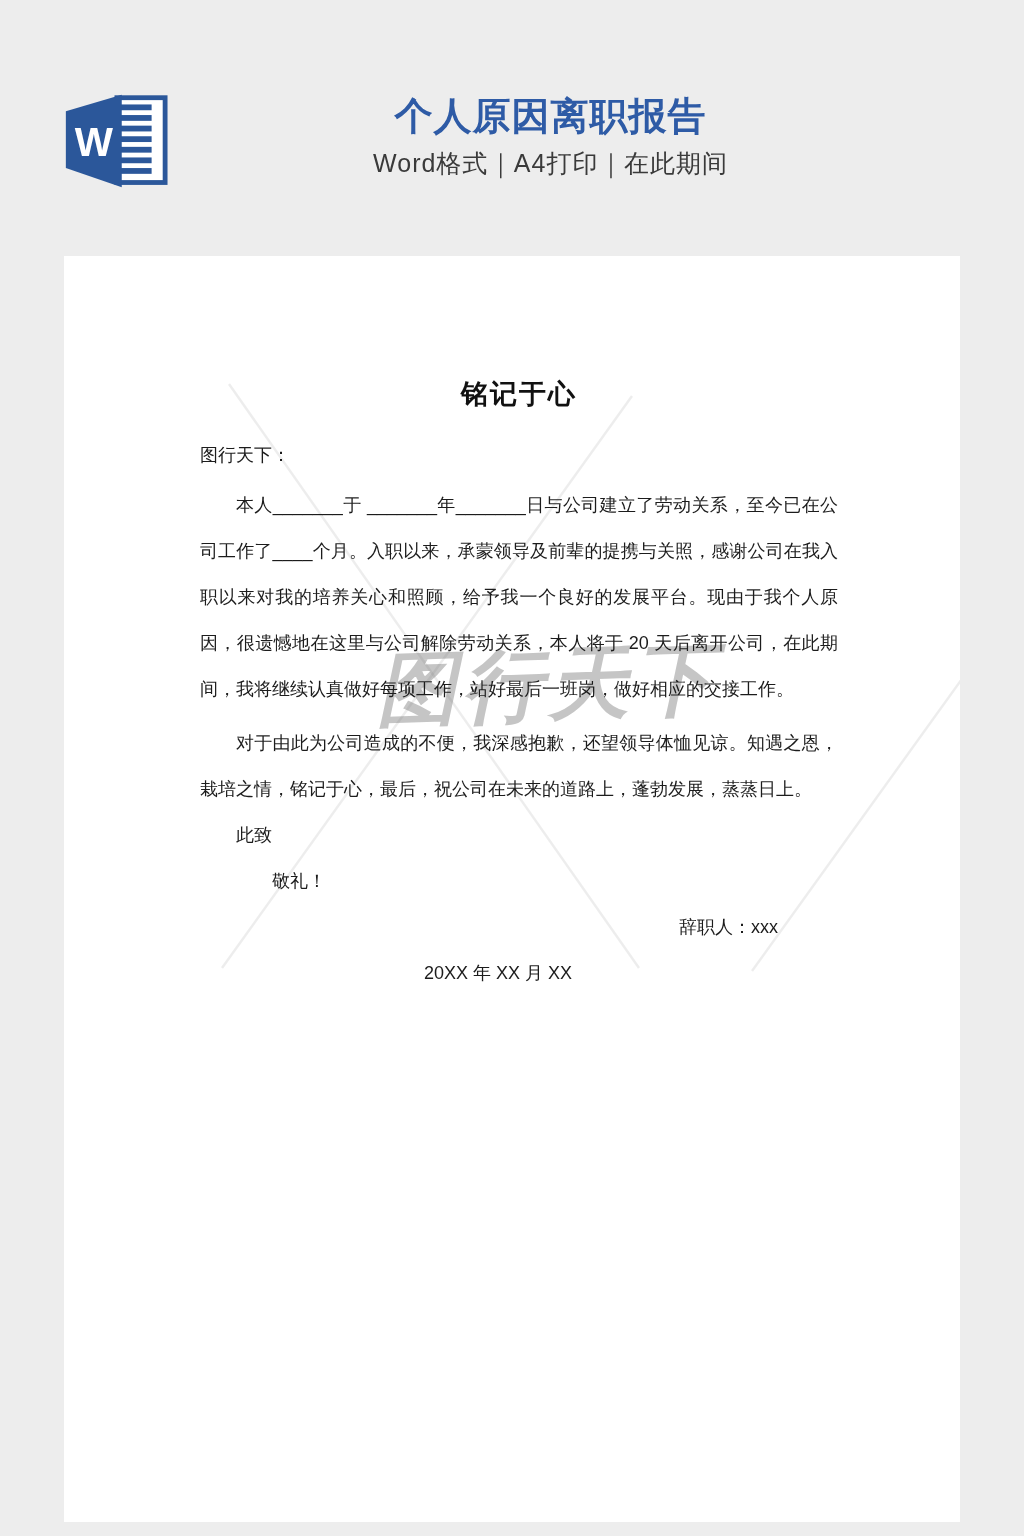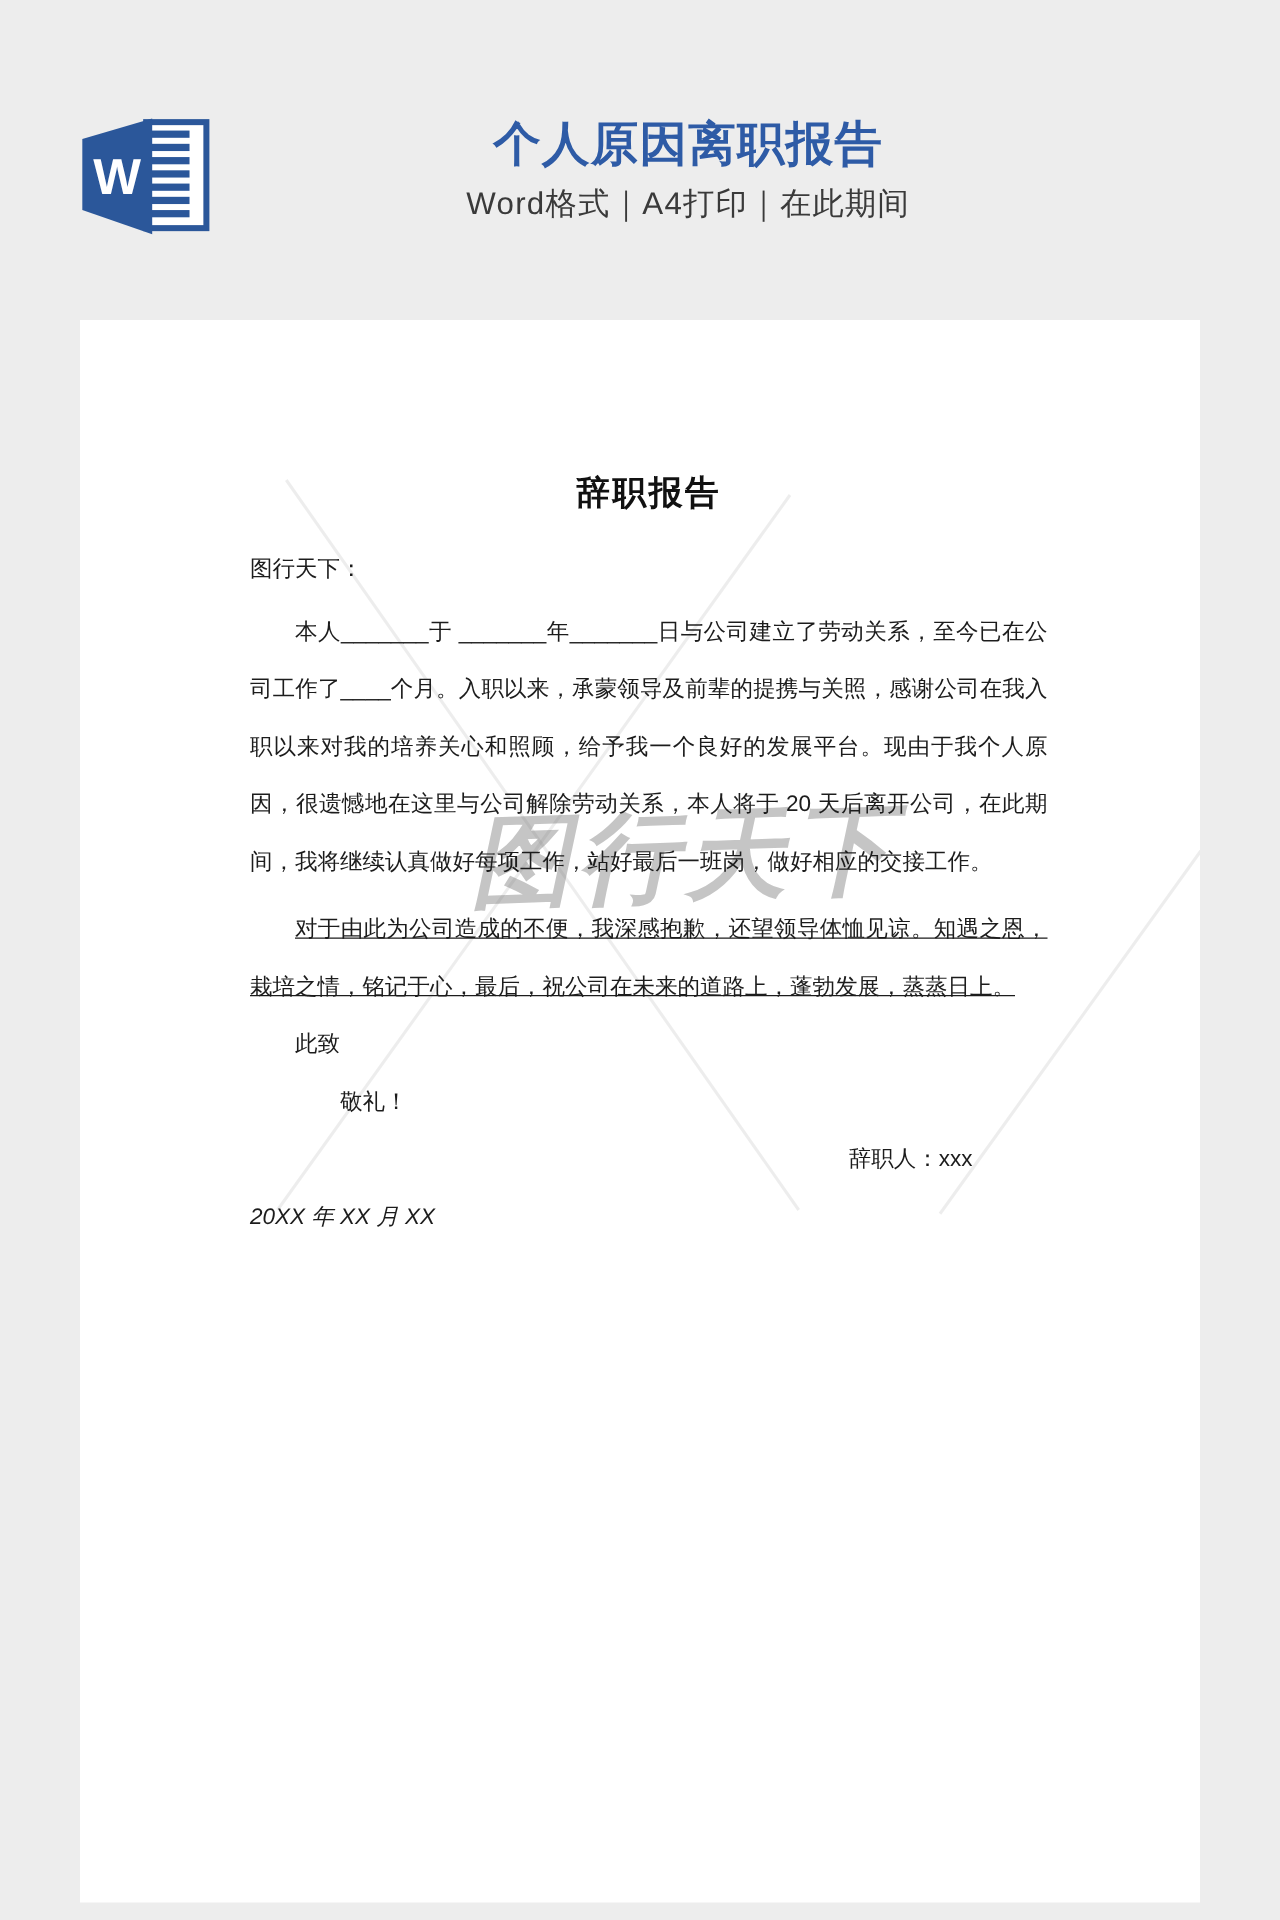--- a/index.html
+++ b/index.html
@@ -77,23 +77,23 @@
     text-align: center;
     line-height: 40px;
     letter-spacing: 2px;
     margin-bottom: 18px;
     color: #111111;
   }
   .para { text-align: justify; }
   .indent-2 { text-indent: 2em; }
   .indent-4 { text-indent: 4em; }
   .mt4 { margin-top: 4px; }
-  .mt8 { margin-top: 8px; text-decoration: underline; }
+  .mt8 { margin-top: 8px; }
   .sign-line { text-align: right; padding-right: 60px; }
-  .date-line { text-align: left; padding-right: 42px; font-style: italic; }
+  .date-line { text-align: center; padding-right: 42px; }
 </style>
 </head>
 <body>
 
 <div class="canvas">
 
   <div class="header">
     <div class="word-icon">
       <svg viewBox="0 0 110 110" width="106" height="106">
 
@@ -125,21 +125,21 @@
       <g stroke="#000000" stroke-opacity="0.07" stroke-width="2.5" fill="none">
         <line x1="165" y1="128" x2="575" y2="712"></line>
         <line x1="568" y1="140" x2="158" y2="712"></line>
         <line x1="900" y1="420" x2="688" y2="715"></line>
       </g>
     </svg>
 
     <div class="wm-text">图行天下</div>
 
     <div class="doc-content">
-      <div class="doc-title">辞职报告</div>
+      <div class="doc-title">铭记于心</div>
 
       <p>图行天下：</p>
 
       <p class="para indent-2 mt4">本人_______于 _______年_______日与公司建立了劳动关系，至今已在公司工作了____个月。入职以来，承蒙领导及前辈的提携与关照，感谢公司在我入职以来对我的培养关心和照顾，给予我一个良好的发展平台。现由于我个人原因，很遗憾地在这里与公司解除劳动关系，本人将于 20 天后离开公司，在此期间，我将继续认真做好每项工作，站好最后一班岗，做好相应的交接工作。</p>
       <p class="para indent-2 mt8">对于由此为公司造成的不便，我深感抱歉，还望领导体恤见谅。知遇之恩，栽培之情，铭记于心，最后，祝公司在未来的道路上，蓬勃发展，蒸蒸日上。</p>
 
       <p class="indent-2">此致</p>
       <p class="indent-4">敬礼！</p>
 
       <p class="sign-line">辞职人：xxx</p>

